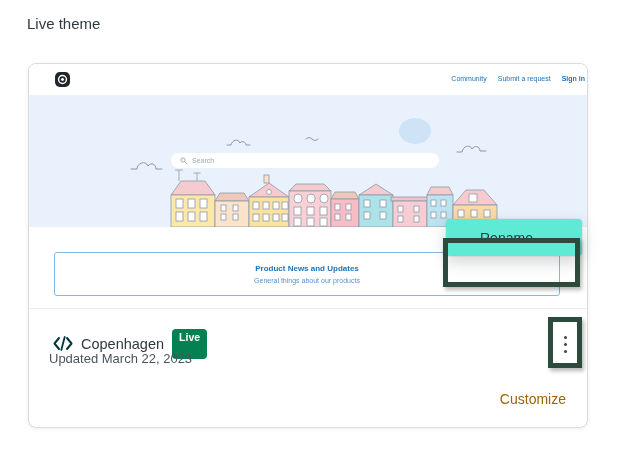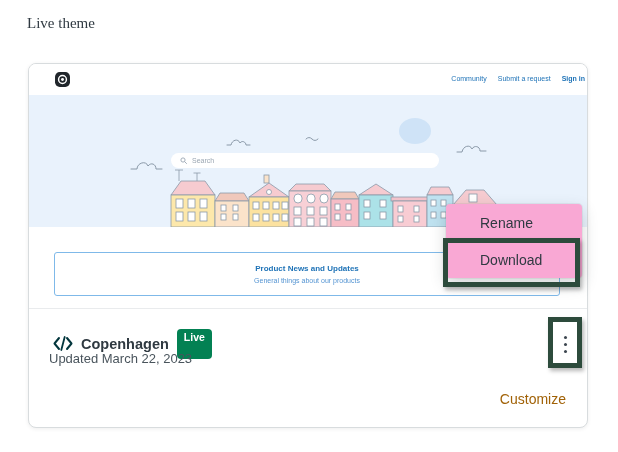--- a/index.html
+++ b/index.html
@@ -1,18 +1,18 @@
 <!DOCTYPE html>
 <html><head>
 <meta charset="utf-8">
 <style>
   * { margin:0; padding:0; box-sizing:border-box; }
   html,body { width:618px; height:452px; background:#ffffff; font-family:"Liberation Sans", sans-serif; position:relative; overflow:hidden; }
 
-  .page-heading { position:absolute; left:27px; top:15px; font-size:15px; color:#2f3941; font-weight:400;font-family:Liberation Serif, serif; }
+  .page-heading { position:absolute; left:27px; top:15px; font-size:15px; color:#2f3941; font-weight:400; }
 
   
   .card { position:absolute; left:28px; top:63px; width:560px; height:365px; background:#fff;
           border:1px solid #d8dcde; border-radius:8px; box-shadow:0 1px 4px rgba(0,0,0,.07); overflow:hidden; }
 
   
   .preview { position:absolute; left:0; top:0; width:590px; height:244px; }
   .pv-header { position:absolute; left:0; top:0; right:0; height:31px; background:#fff; }
   .pv-logo { position:absolute; left:25px; top:7px; width:17px; height:17px; }
   .pv-nav { position:absolute; right:34px; top:11px; display:flex; gap:11px; font-size:7px; color:#1f73b7; }
@@ -24,32 +24,32 @@
   .pv-search span { font-size:7px; color:#9aa6b2; }
   .pv-banner { position:absolute; left:25px; top:188px; width:506px; height:44px; border:1px solid #7fb9e9; border-radius:3px;
                background:#fff; display:flex; flex-direction:column; align-items:center; justify-content:center; gap:4px; }
   .pv-banner .b-title { font-size:8px; font-weight:700; color:#1f73b7; }
   .pv-banner .b-sub { font-size:7px; color:#5494d2; }
 
   .divider { position:absolute; left:0; right:0; top:244px; border-top:1px solid #e9ebed; }
 
   
   .name-row { position:absolute; left:24px; top:265px; display:flex; align-items:center; gap:8px; }
-  .theme-name { font-size:14.5px; font-weight:700; color:#2f3941; }
+  .theme-name { font-size:14.5px; font-weight:400; color:#2f3941; }
   .live-badge { background:#038153; color:#fff; font-size:10.5px; font-weight:700; line-height:1;
                 padding:3px 7px 16px; border-radius:4px; }
   .updated { position:absolute; left:20px; top:287px; font-size:13px; color:#49545c; }
   .customize { position:absolute; right:21px; top:327px; font-size:14px; color:#a16207; cursor:pointer; }
 
   .kebab-btn { position:absolute; left:527px; top:267px; width:18px; height:26px;
                display:flex; flex-direction:column; align-items:center; justify-content:center; gap:4px; cursor:pointer; }
   .kebab-btn i { width:3px; height:3px; border-radius:50%; background:#3c464f; }
 
   
-  .menu { position:absolute; left:446px; top:204px; width:136px; background:#f9a8d4; border-radius:4px; z-index:20;
+  .menu { position:absolute; left:446px; top:219px; width:136px; background:#5eead4; border-radius:4px; z-index:20;
           box-shadow:0 6px 16px rgba(47,57,65,.22), 0 0 0 1px rgba(47,57,65,.06); }
   .menu-item { height:37px; display:flex; align-items:center; padding-left:34px; font-size:14px; color:#2f3941; cursor:pointer; }
   .menu-item:first-child { border-radius:4px 4px 0 0; }
   .menu-item:last-child { border-radius:0 0 4px 4px; }
   .menu-item.highlighted { background:#edf1f8; }
 
   
   .annot { position:absolute; border:5px solid #2d4b3c; z-index:30; box-shadow:2px 3px 4px rgba(0,0,0,.28); }
   .annot-copy { left:443px; top:238px; width:137px; height:49px; }
   .annot-kebab { left:548px; top:317px; width:34px; height:51px; }
@@ -222,17 +222,16 @@
       <i></i>
       <i></i>
       <i></i>
     </div>
 
   <div class="customize">Customize</div>
 </div>
 
 <div class="menu">
   <div class="menu-item">Rename</div>
-  <div class="menu-item">Download</div>
 </div>
 
 <div class="annot annot-copy"></div>
 <div class="annot annot-kebab"></div>
 
 </body></html>

